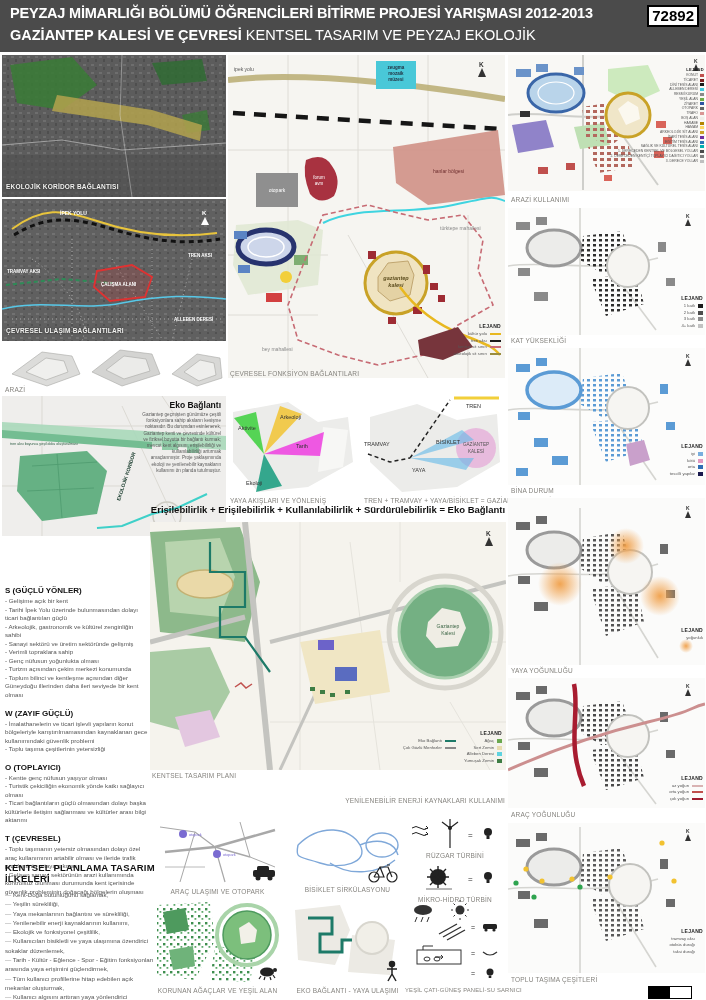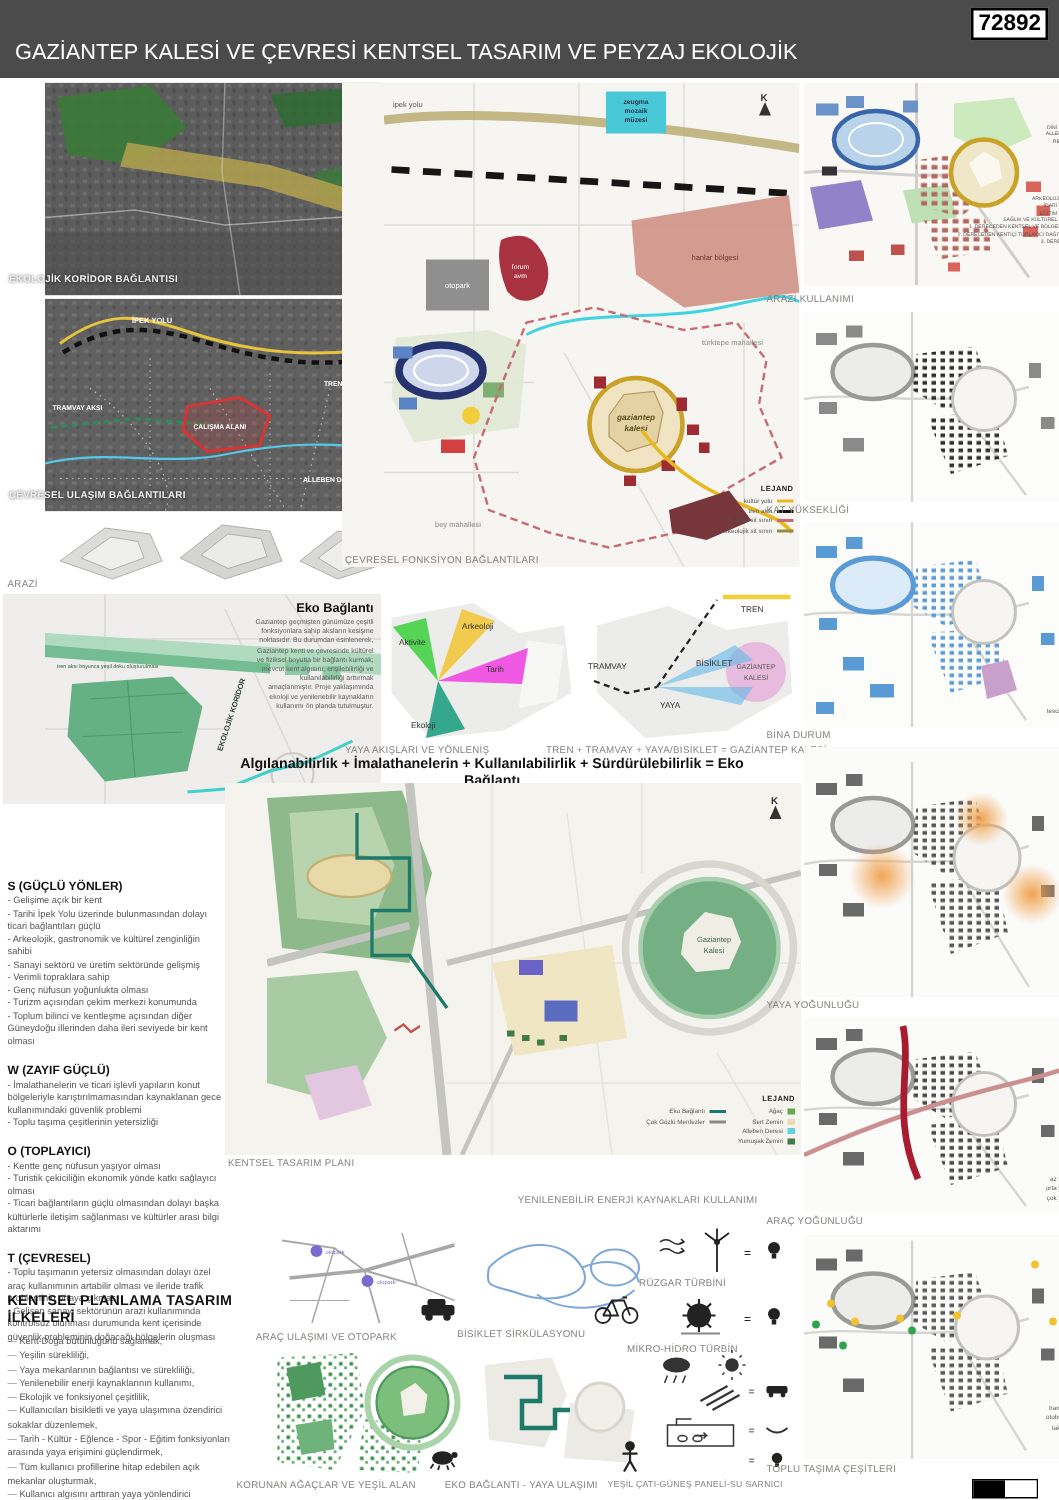--- a/index.html
+++ b/index.html
@@ -1,26 +1,26 @@
 <!DOCTYPE html>
 <html><head>
 <meta charset="utf-8">
 <style>
   html,body{margin:0;padding:0;background:#ffffff;}
   .poster{position:relative;width:706px;height:1000px;background:#ffffff;overflow:hidden;
           font-family:"Liberation Sans",sans-serif;color:#222;}
-  .panel{position:absolute;overflow:hidden;padding-left:28px;}
+  .panel{position:absolute;overflow:hidden;}
   svg{display:block;}
   svg text{font-family:"Liberation Sans",sans-serif;}
 
   
   .hdr{position:absolute;left:0;top:0;width:706px;height:52px;background:#4b4b4b;}
   .hdr .l1{position:absolute;left:10px;top:5px;font-size:14.5px;font-weight:700;color:#fff;letter-spacing:-.2px;white-space:nowrap;}
   .hdr .l2{position:absolute;left:10px;top:27px;font-size:14.5px;color:#fff;white-space:nowrap;}
-  .hdr .l2 b{font-weight:400;}
+  .hdr .l2 b{font-weight:700;}
   .badge{position:absolute;right:7px;top:5px;background:#fff;color:#000;border:2px solid #000;
          font-weight:700;font-size:15px;padding:0 3px;line-height:18px;}
 
   
   .cap{position:absolute;font-size:6.5px;color:#85837e;letter-spacing:.2px;white-space:nowrap;}
   .cap-light{color:#f2f2f0;font-weight:700;text-shadow:0 0 2px rgba(0,0,0,.7);}
   .cap-c{text-align:center;}
 
   
   .swot{position:absolute;left:5px;top:586px;width:144px;}
@@ -51,20 +51,21 @@
 
   .scalebar{position:absolute;left:648px;top:986px;width:42px;height:11px;border:1px solid #000;display:flex;}
   .scalebar .b{flex:1;background:#000;} .scalebar .w{flex:1;background:#fff;}
 </style>
 </head>
 <body>
 
 <div class="poster">
 
   <div class="hdr">
+    <div class="l1">PEYZAJ MİMARLIĞI BÖLÜMÜ ÖĞRENCİLERİ BİTİRME PROJESİ YARIŞMASI 2012-2013</div>
     <div class="l2">
       <b>GAZİANTEP KALESİ VE ÇEVRESİ</b><span> KENTSEL TASARIM VE PEYZAJ EKOLOJİK</span>
     </div>
     <div class="badge">72892</div>
   </div>
 
   <div class="panel" style="left:2px;top:55px;width:224px;height:142px;">
     <svg width="224" height="142" viewBox="0 0 224 142">
       <defs>
         <pattern id="satA" width="8" height="8" patternUnits="userSpaceOnUse">
@@ -325,21 +326,21 @@
       <text x="104" y="16" font-size="5.5" fill="#333">TREN</text>
       <text x="2" y="54" font-size="5.5" fill="#333">TRAMVAY</text>
       <text x="74" y="52" font-size="5.5" fill="#333">BİSİKLET</text>
       <text x="50" y="80" font-size="5.5" fill="#333">YAYA</text>
       <text x="114" y="54" font-size="4.6" fill="#555" text-anchor="middle">GAZİANTEP</text>
       <text x="114" y="61" font-size="4.6" fill="#555" text-anchor="middle">KALESİ</text>
     </svg>
   </div>
   <div class="cap" style="left:364px;top:497px;">TREN + TRAMVAY + YAYA/BİSİKLET = GAZİANTEP KALESİ</div>
 
-  <div class="headline">Algılanabilirlik + İmalathanelerin + Kullanılabilirlik + Sürdürülebilirlik = Eko Bağlantı</div>
+  <div class="headline">Erişilebilirlik + Erişilebilirlik + Kullanılabilirlik + Sürdürülebilirlik = Eko Bağlantı</div>
 
   <div class="panel" style="left:150px;top:522px;width:356px;height:248px;background:#f5f3ed;">
     <svg width="356" height="248" viewBox="0 0 356 248">
       <g stroke="#e5e3dc" stroke-width="1" fill="none">
         <path d="M150,0 V248"></path>
           <path d="M200,20 L230,248"></path>
           <path d="M160,120 H356"></path>
           <path d="M250,0 V60"></path>
         <path d="M120,200 H356"></path>
           <path d="M300,180 L340,248"></path>

